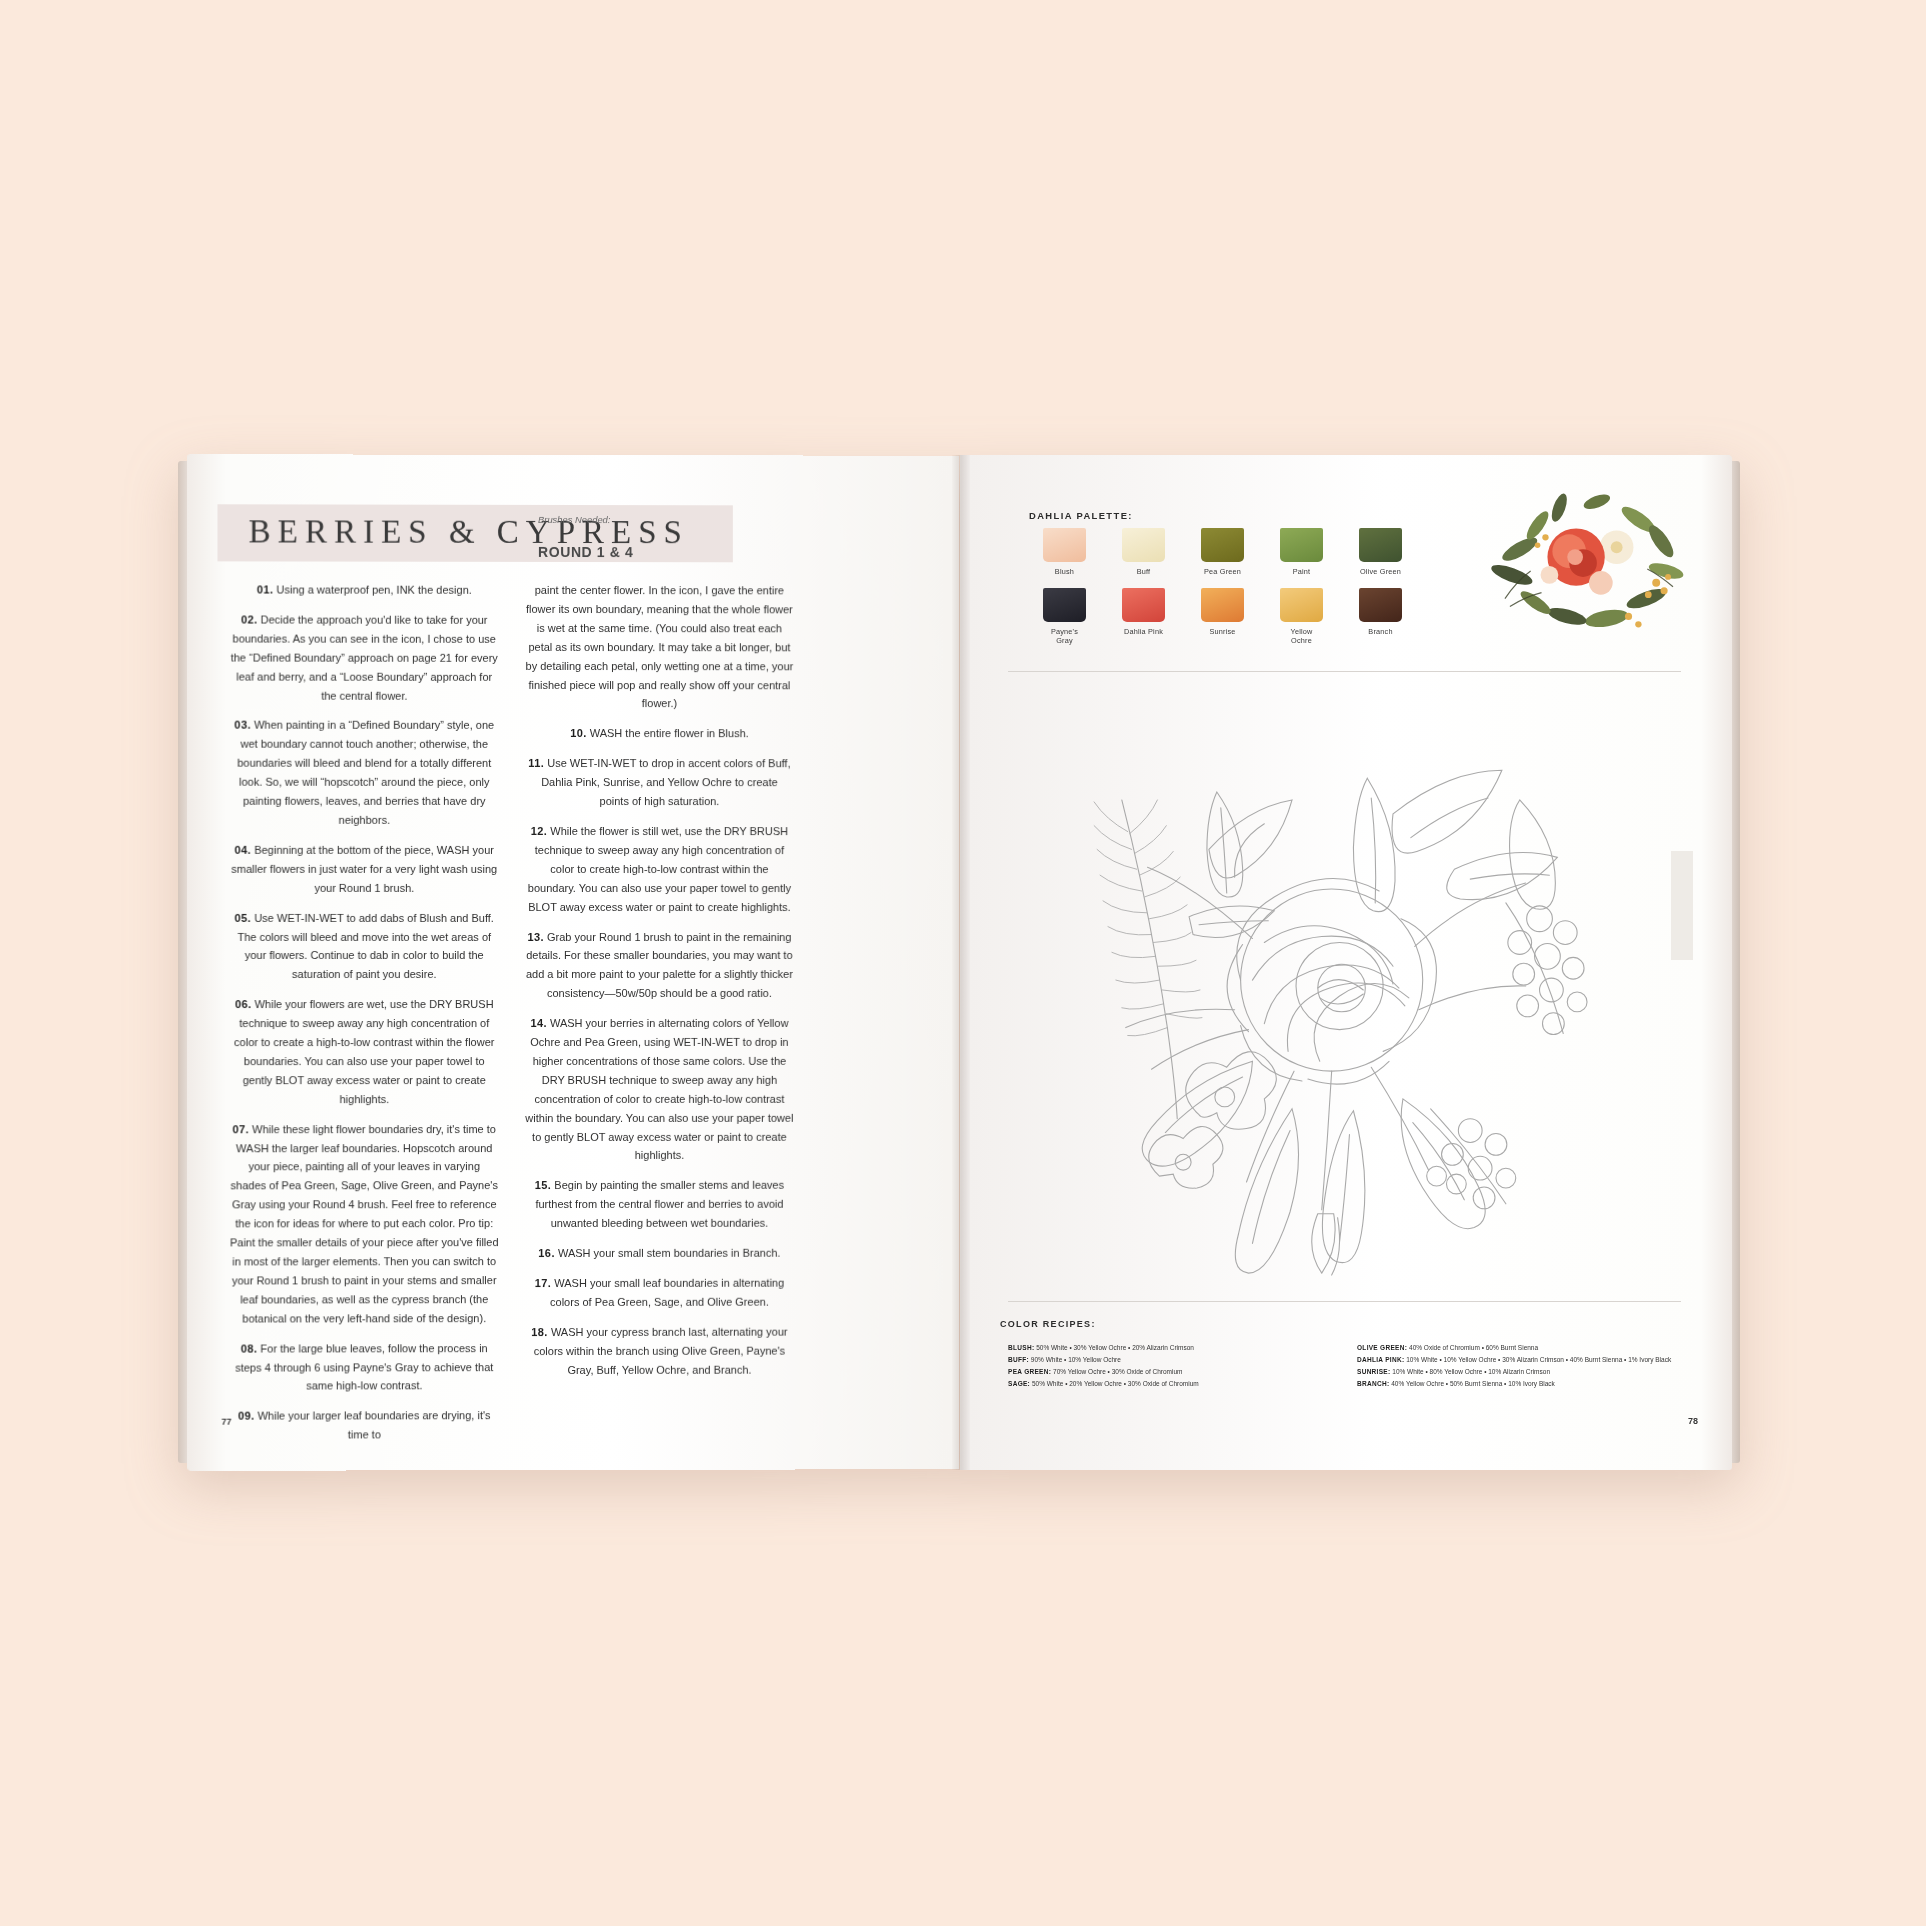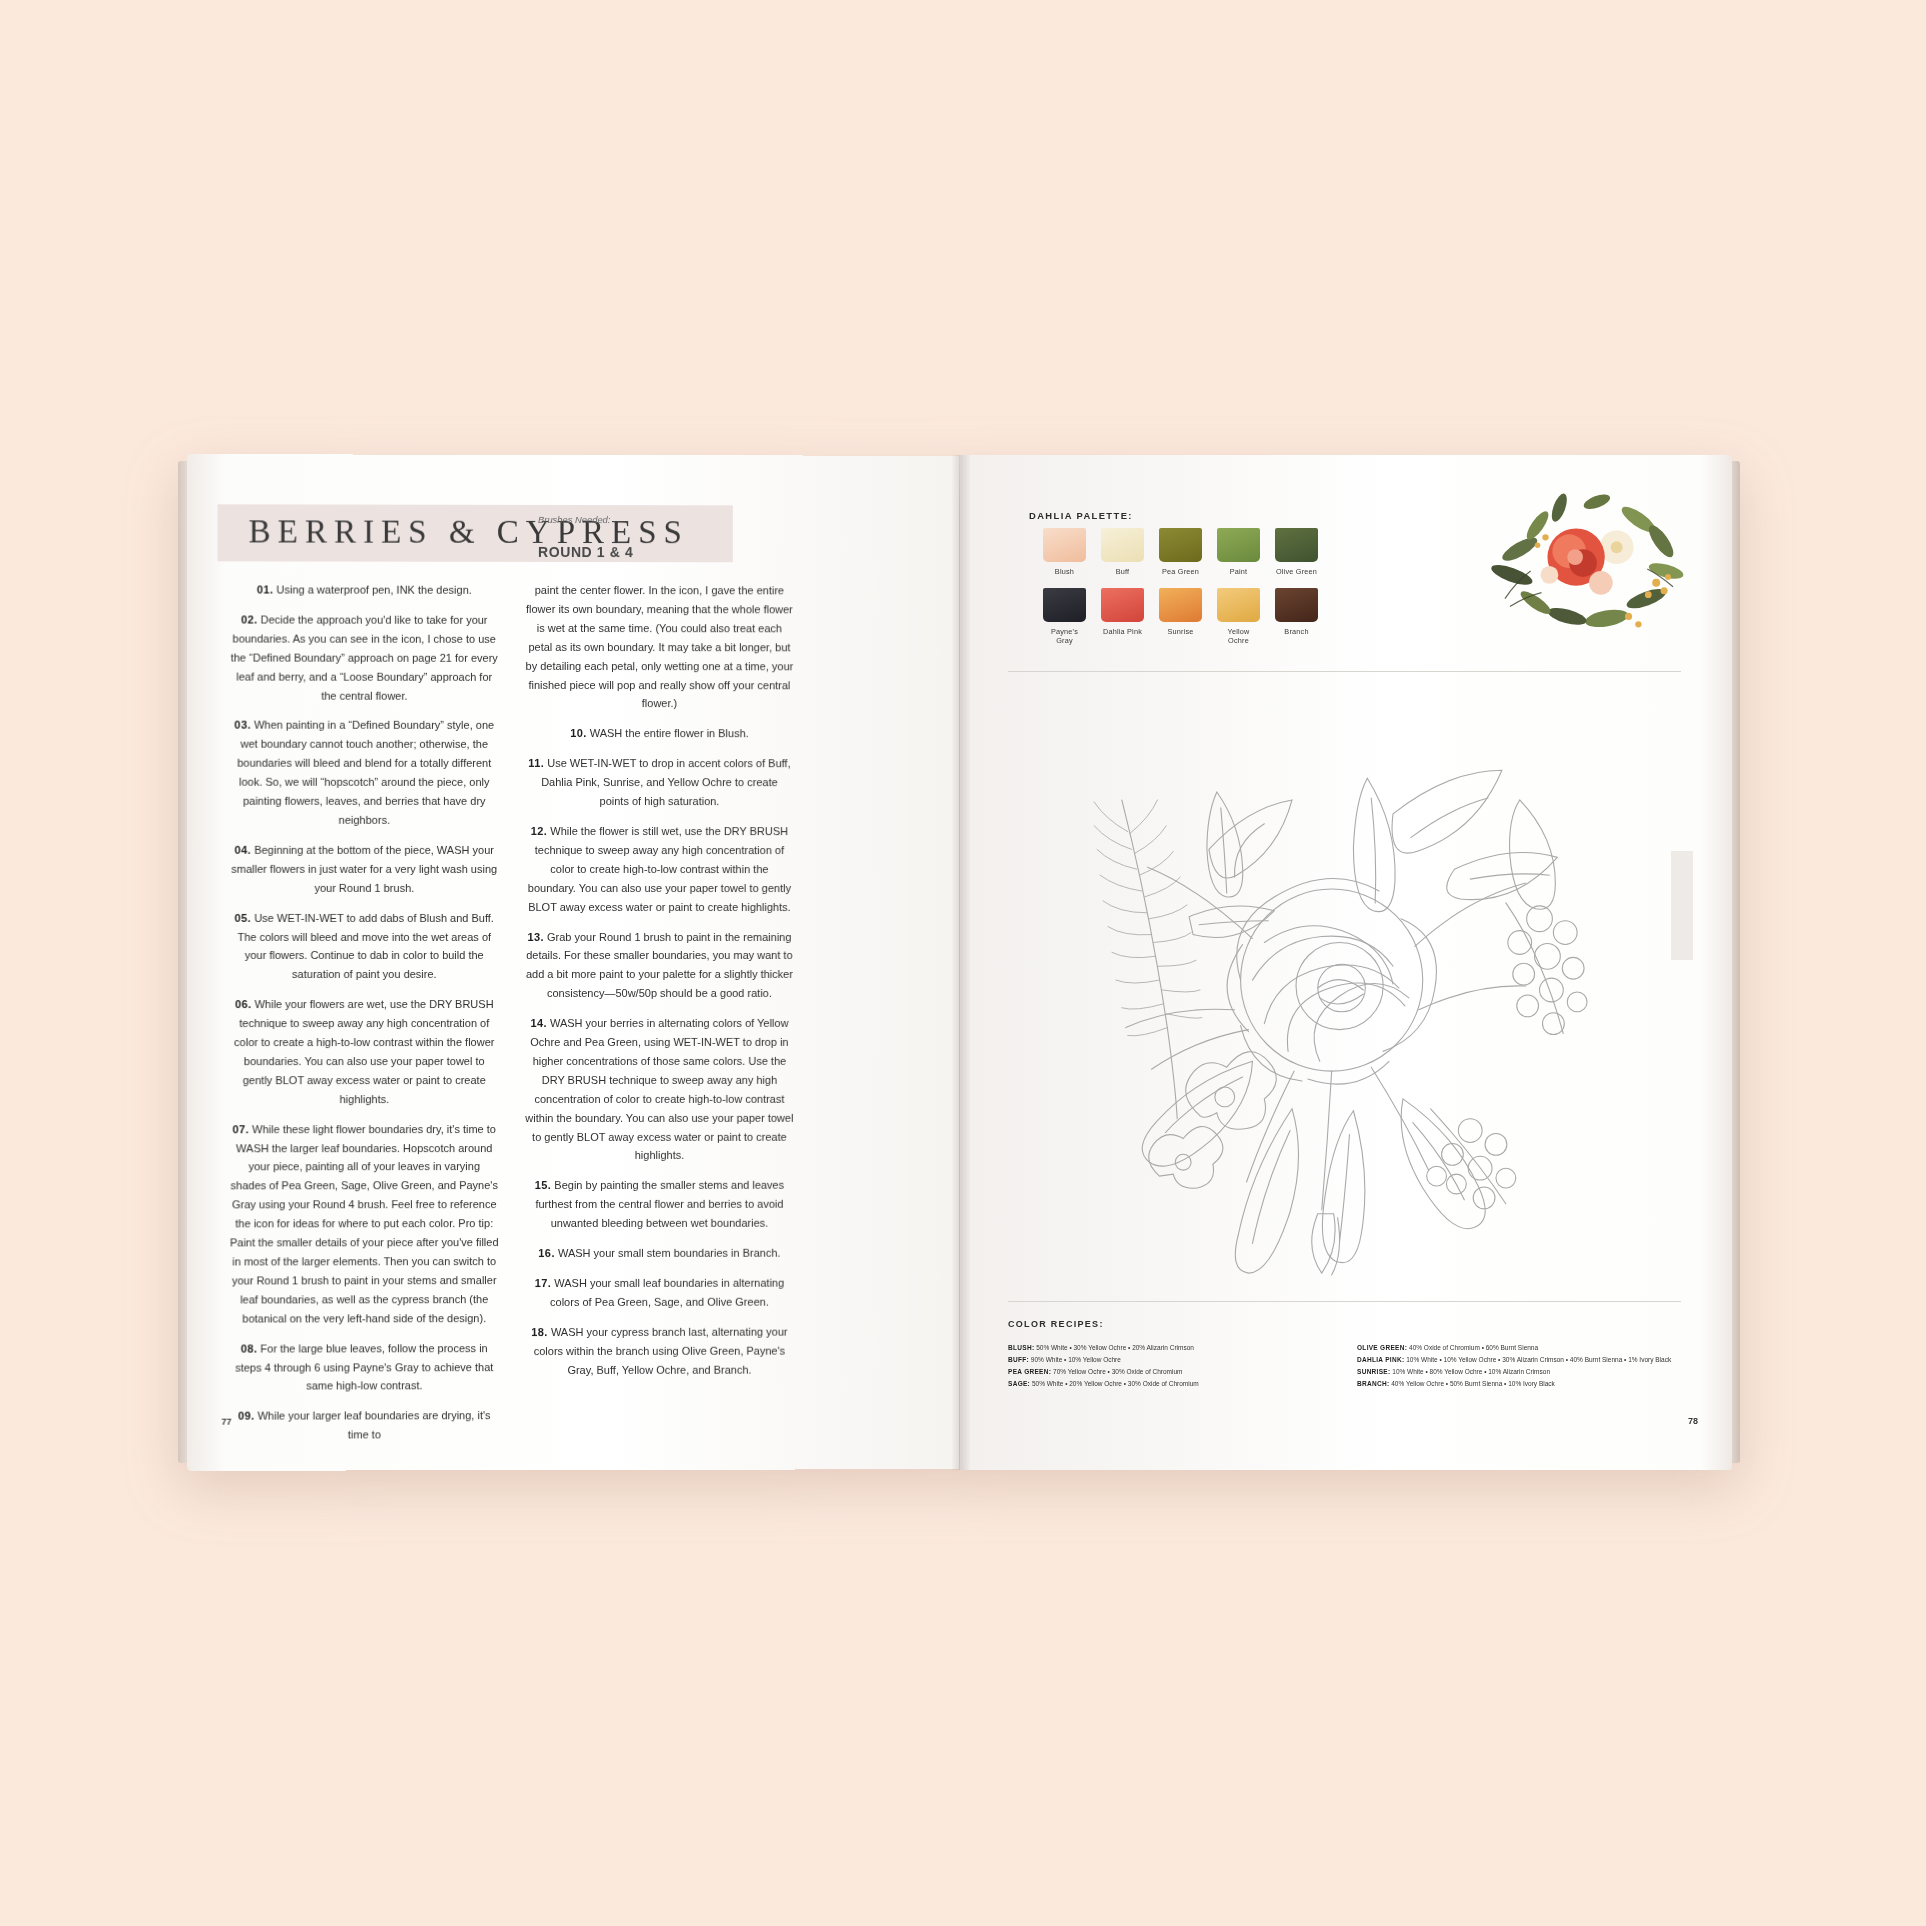--- a/index.html
+++ b/index.html
@@ -148,21 +148,21 @@
     font-weight: bold;
     letter-spacing: 1.4px;
     color: #2c2c2c;
   }
   .swatch-grid {
     position: absolute;
     left: 67px;
     top: 73px;
     width: 317px;
   }
-  .swatch-row { display: flex; gap: 15px; margin-bottom: 12px; padding-left: 16px; }
+  .swatch-row { display: flex; gap: 36px; margin-bottom: 12px; padding-left: 16px; }
   .swatch-cell { width: 43px; text-align: center; }
   .swatch {
     width: 43px;
     height: 34px;
     border-radius: 2px 2px 5px 5px;
   }
   .swatch-name {
     margin-top: 5px;
     font-size: 7.3px;
     color: #3a3a3a;
@@ -197,21 +197,21 @@
   .lineart {
     position: absolute;
     left: 45px;
     top: 228px;
     width: 683px;
     height: 614px;
   }
 
   .recipes-label {
     position: absolute;
-    left: 48px;
+    left: 40px;
     top: 864px;
     font-size: 9px;
     font-weight: bold;
     letter-spacing: 1.3px;
     color: #2c2c2c;
   }
   .recipes {
     position: absolute;
     left: 48px;
     top: 887px;

